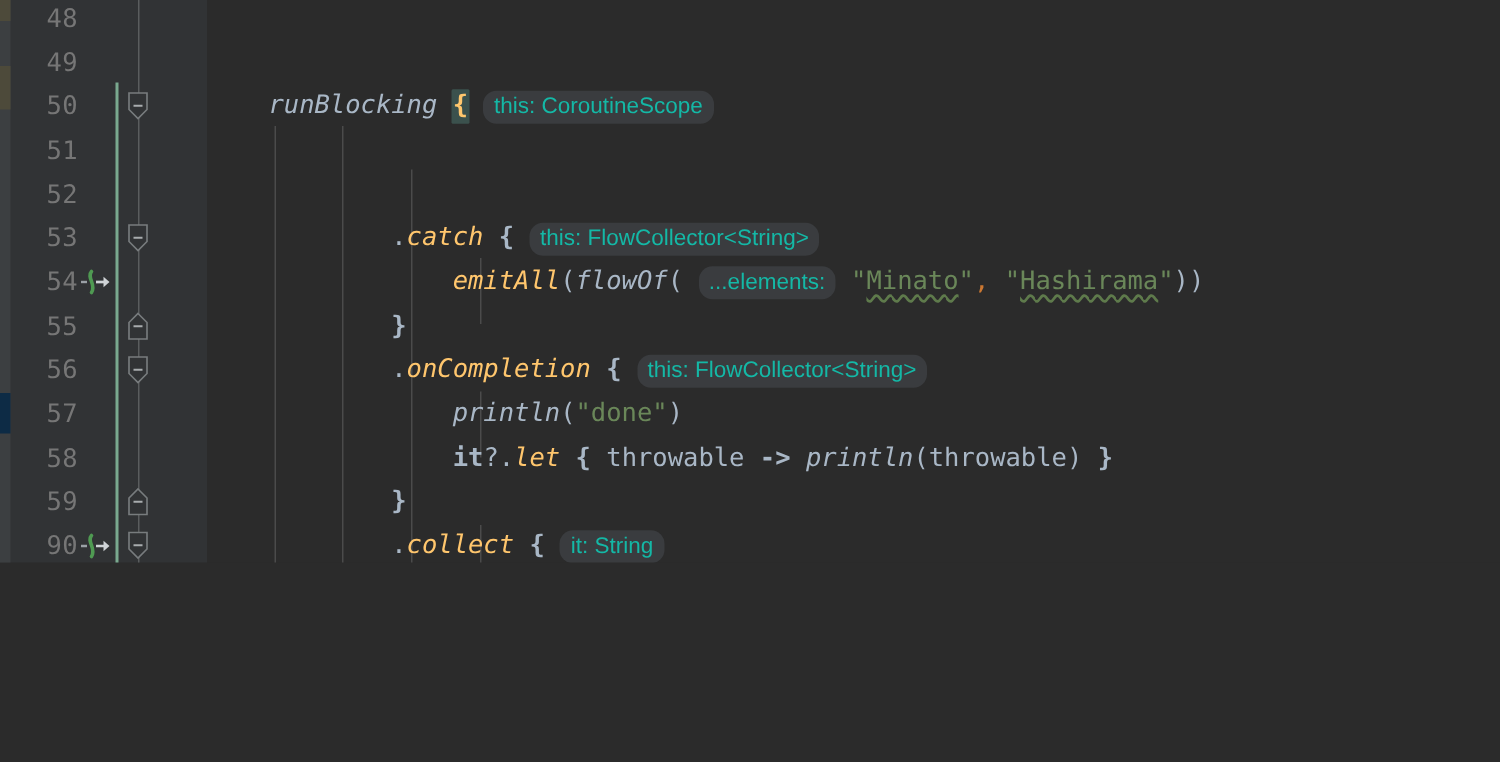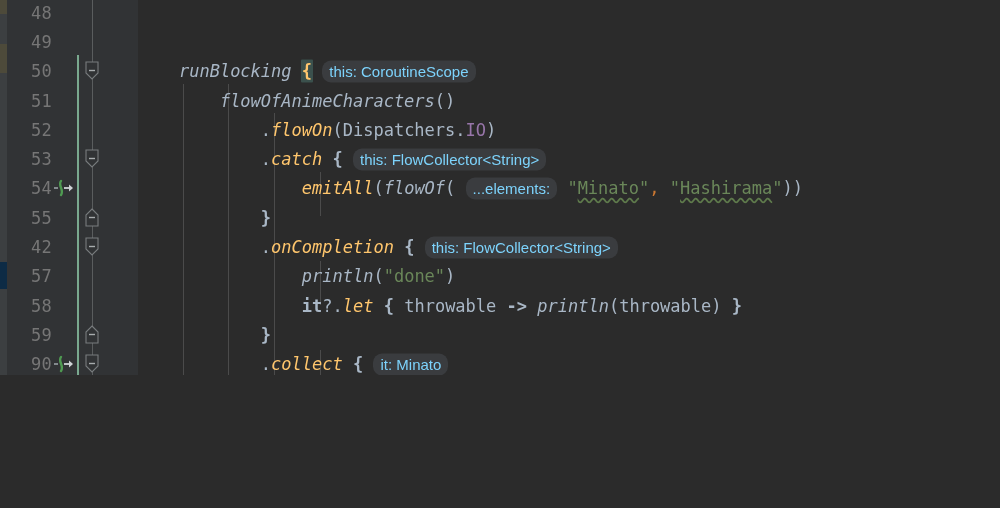--- a/index.html
+++ b/index.html
@@ -143,21 +143,21 @@
     margin: 0 -1px;
   }
   .t-typo {
     text-decoration: underline wavy #5e7a4b;
     text-decoration-skip-ink: none;
     text-underline-offset: 3px;
   }
 
   
   .inlay {
-    color: #7dd3fc;
+    color: #14b8a6;
     background: #3a3c3f;
     border-radius: 9px;
     padding: 2px 7px 3px 7px;
     font-size: 15px;
     font-family: "Liberation Sans", sans-serif;
     font-style: normal;
     font-weight: normal;
     letter-spacing: 0;
   }
 
@@ -204,25 +204,23 @@
         <span class="gicon fold">
           <svg width="17" height="22" viewBox="0 0 17 22">
             <polygon points="2,2 14,2 14,13 8,19 2,13" fill="#313335" stroke="#787c7e" stroke-width="1.1"></polygon>
             <line x1="5" y1="10.5" x2="11" y2="10.5" stroke="#a8acae" stroke-width="1.4"></line>
           </svg>
         </span>
         <span class="code"><span class="t-default">    </span><span class="t-fn">runBlocking</span><span class="t-default"> </span><span class="t-brace-hl">{</span><span class="t-default"> </span><span class="inlay">this: CoroutineScope</span></span>
       </div>
       <div class="row" style="top: 85.9px;">
         <span class="lineno">51</span>
-        <span class="code"><span class="t-default">        </span><span class="t-fn">flowOfAnimeCharacters</span><span class="t-default">()</span></span>
       </div>
       <div class="row" style="top: 115.2px;">
         <span class="lineno">52</span>
-        <span class="code"><span class="t-default">            .</span><span class="t-ext">flowOn</span><span class="t-default">(Dispatchers.</span><span class="t-prop">IO</span><span class="t-default">)</span></span>
       </div>
       <div class="row" style="top: 144.5px;">
         <span class="lineno">53</span>
         <span class="gicon fold">
           <svg width="17" height="22" viewBox="0 0 17 22">
             <polygon points="2,2 14,2 14,13 8,19 2,13" fill="#313335" stroke="#787c7e" stroke-width="1.1"></polygon>
             <line x1="5" y1="10.5" x2="11" y2="10.5" stroke="#a8acae" stroke-width="1.4"></line>
           </svg>
         </span>
         <span class="code"><span class="t-default">            .</span><span class="t-ext">catch</span><span class="t-default"> </span><span class="t-brace">{</span><span class="t-default"> </span><span class="inlay">this: FlowCollector&lt;String&gt;</span></span>
@@ -243,21 +241,21 @@
         <span class="lineno">55</span>
         <span class="gicon fold">
           <svg width="17" height="22" viewBox="0 0 17 22">
             <polygon points="8,2 14,8 14,19 2,19 2,8" fill="#313335" stroke="#787c7e" stroke-width="1.1"></polygon>
             <line x1="5" y1="10.5" x2="11" y2="10.5" stroke="#a8acae" stroke-width="1.4"></line>
           </svg>
         </span>
         <span class="code"><span class="t-default">            </span><span class="t-brace">}</span></span>
       </div>
       <div class="row" style="top: 232.4px;">
-        <span class="lineno">42</span>
+        <span class="lineno">56</span>
         <span class="gicon fold">
           <svg width="17" height="22" viewBox="0 0 17 22">
             <polygon points="2,2 14,2 14,13 8,19 2,13" fill="#313335" stroke="#787c7e" stroke-width="1.1"></polygon>
             <line x1="5" y1="10.5" x2="11" y2="10.5" stroke="#a8acae" stroke-width="1.4"></line>
           </svg>
         </span>
         <span class="code"><span class="t-default">            .</span><span class="t-ext">onCompletion</span><span class="t-default"> </span><span class="t-brace">{</span><span class="t-default"> </span><span class="inlay">this: FlowCollector&lt;String&gt;</span></span>
       </div>
       <div class="row" style="top: 261.7px;">
         <span class="lineno">57</span>
@@ -286,21 +284,21 @@
             <path d="M12 10 H18" stroke="#cfd3d6" stroke-width="1.8"></path>
             <polygon points="17,6.5 21,10 17,13.5" fill="#cfd3d6"></polygon>
           </svg>
         </span>
         <span class="gicon fold">
           <svg width="17" height="22" viewBox="0 0 17 22">
             <polygon points="2,2 14,2 14,13 8,19 2,13" fill="#313335" stroke="#787c7e" stroke-width="1.1"></polygon>
             <line x1="5" y1="10.5" x2="11" y2="10.5" stroke="#a8acae" stroke-width="1.4"></line>
           </svg>
         </span>
-        <span class="code"><span class="t-default">            .</span><span class="t-ext">collect</span><span class="t-default"> </span><span class="t-brace">{</span><span class="t-default"> </span><span class="inlay">it: Minato</span></span>
+        <span class="code"><span class="t-default">            .</span><span class="t-ext">collect</span><span class="t-default"> </span><span class="t-brace">{</span><span class="t-default"> </span><span class="inlay">it: String</span></span>
       </div>
       <div class="row" style="top: 378.9px;">
         <span class="lineno">40</span>
       </div>
       <div class="row" style="top: 408.2px;">
         <span class="lineno">62</span>
         <span class="gicon fold">
           <svg width="17" height="22" viewBox="0 0 17 22">
             <polygon points="8,2 14,8 14,19 2,19 2,8" fill="#313335" stroke="#787c7e" stroke-width="1.1"></polygon>
             <line x1="5" y1="10.5" x2="11" y2="10.5" stroke="#a8acae" stroke-width="1.4"></line>

